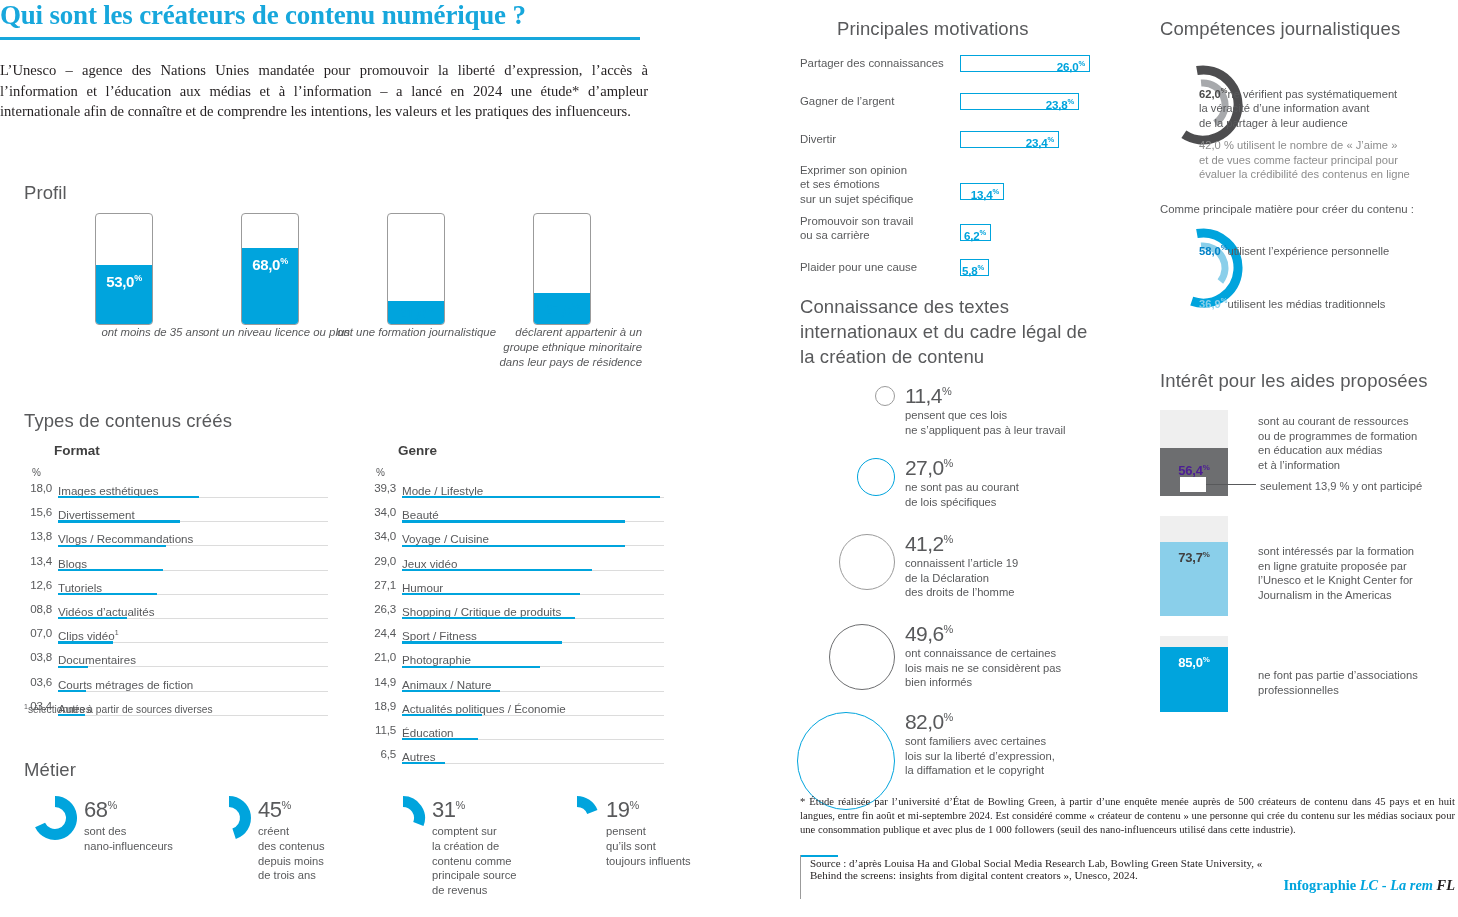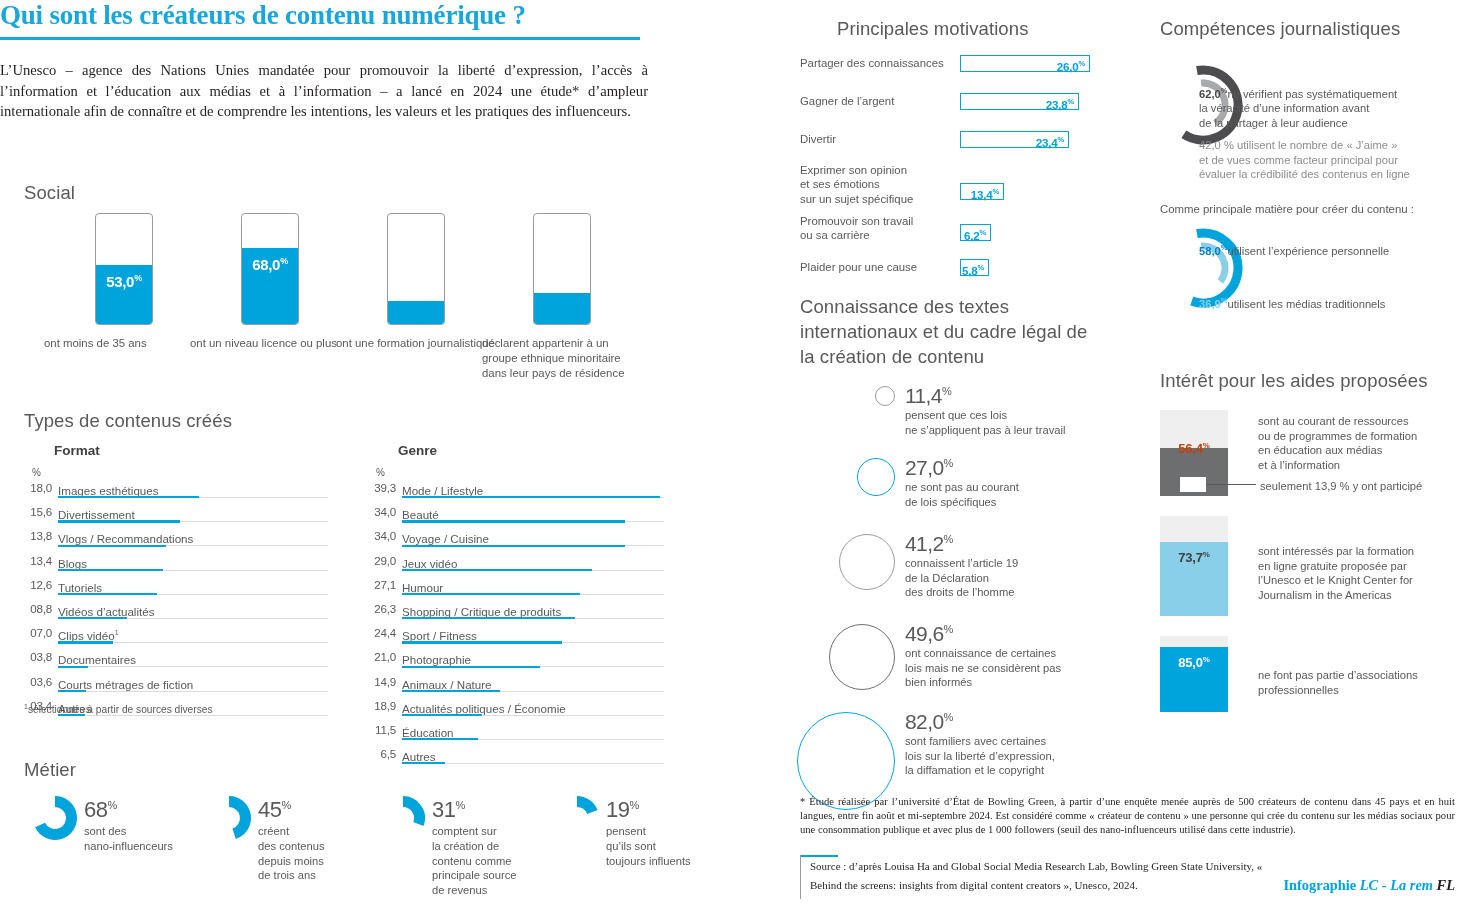--- a/index.html
+++ b/index.html
@@ -50,22 +50,22 @@
   .vbar-fill {
     position:absolute; left:0; right:0; bottom:0; background:#00A4DD;
   }
   .vbar-val {
     position:absolute; left:0; right:0;
     font-weight:bold; font-size:15px; text-align:center;
     letter-spacing:-0.3px;
   }
   .vbar-val sup { font-size:9px; font-weight:bold; vertical-align:super; }
   .profil-cap {
-    margin-top:11px; font-size:11.4px; line-height:15px;
-    color:#58595b; text-align:left;
+    font-size:11.4px; line-height:15px;
+    color:#58595b; text-align:right;font-style:italic;
   }
 
   
   #types-h { left:24px; top:410px; }
   .list-block { position:absolute; top:443px; }
   #format-block { left:24px; width:330px; }
   #genre-block { left:368px; width:320px; }
   .list-title { font-size:13.5px; font-weight:bold; color:#404040; margin-left:30px; }
   .list-pct { font-size:10px; color:#58595b; margin-top:9px; margin-left:8px; }
   .lrow { position:relative; height:24.2px; }
@@ -184,21 +184,21 @@
     position:absolute; left:800px; top:795px; width:655px;
     font-family:"Liberation Serif", serif;
     font-size:10.6px; line-height:14.2px; color:#231f20; text-align:justify;
   }
   #source-wrap { position:absolute; left:800px; top:855px; width:655px; height:46px; }
   #source-rule { position:absolute; left:0; top:0; width:38px; height:2.2px; background:#00A4DD; }
   #source-vrule { position:absolute; left:0; top:0; width:1.4px; height:44px; background:#9b9b9b; }
   #source-txt {
     position:absolute; left:10px; top:2px; width:470px;
     font-family:"Liberation Serif", serif;
-    font-size:11px; line-height:19px; color:#231f20;
+    font-size:11px; line-height:12px; color:#231f20;
   }
   #credit {
     position:absolute; right:0; top:22px;
     font-family:"Liberation Serif", serif; font-size:14.4px;
     font-weight:bold; white-space:nowrap;
   }
   #credit .c1 { color:#00A4DD; }
   #credit .c2 { color:#00A4DD; font-style:italic; }
   #credit .c3 { color:#231f20; font-style:italic; }
 </style>
@@ -206,21 +206,21 @@
 <body>
 
 <div class="page">
 
   <div id="header">
     <div id="title">Qui sont les créateurs de contenu numérique ?</div>
     <div id="title-rule"></div>
     <div id="intro">L’Unesco – agence des Nations Unies mandatée pour promouvoir la liberté d’expression, l’accès à l’information et l’éducation aux médias et à l’information – a lancé en 2024 une étude* d’ampleur internationale afin de connaître et de comprendre les intentions, les valeurs et les pratiques des influenceurs.</div>
   </div>
 
-  <div class="sec-h col" id="profil-h">Social</div>
+  <div class="sec-h col" id="profil-h">Profil</div>
   <div class="profil-row" id="profil-row">
       <div class="profil-item" style="left: 20px;">
         <div class="vbar">
           <div class="vbar-fill" style="height:59.4px"></div>
           <div class="vbar-val" style="top:58.6px;color:#ffffff">53,0<sup>%</sup></div>
         </div>
         <div class="profil-cap">ont moins de 35 ans</div>
       </div>
       <div class="profil-item" style="left: 166px;">
         <div class="vbar">
@@ -440,21 +440,21 @@
       <div class="mrow" style="height: 38px;">
         <div class="mlabel" style="top:1px">Partager des connaissances</div>
         <div class="mbar" style="width:130.0px;top:0px"><span>26,0<sup>%</sup></span></div>
       </div>
       <div class="mrow" style="height: 38px;">
         <div class="mlabel" style="top:1px">Gagner de l’argent</div>
         <div class="mbar" style="width:119.0px;top:0px"><span>23,8<sup>%</sup></span></div>
       </div>
       <div class="mrow" style="height: 38px;">
         <div class="mlabel" style="top:1px">Divertir</div>
-        <div class="mbar" style="width:109px;top:0px"><span>23,4<sup>%</sup></span></div>
+        <div class="mbar" style="width:99px;top:0px"><span>23,4<sup>%</sup></span></div>
       </div>
       <div class="mrow" style="height: 48px;">
         <div class="mlabel" style="top:-6px">Exprimer son opinion<br>et ses émotions<br>sur un sujet spécifique</div>
         <div class="mbar" style="width:44px;top:14px"><span>13,4<sup>%</sup></span></div>
       </div>
       <div class="mrow" style="height: 42px;">
         <div class="mlabel" style="top:-3px">Promouvoir son travail<br>ou sa carrière</div>
         <div class="mbar" style="width:31.0px;top:7px"><span>6,2<sup>%</sup></span></div>
       </div>
       <div class="mrow" style="height: 34px;">
@@ -515,21 +515,21 @@
         <path d="M 41.08 21.08 A 22 22 0 0 1 60.37 56.50" fill="none" stroke="#8ACFEA" stroke-width="7"></path>
       </svg></div>
   <div id="comp-t3"><b>58,0<sup>%</sup></b>utilisent l’expérience personnelle</div>
   <div id="comp-t4"><b>36,9<sup>%</sup></b>utilisent les médias traditionnels</div>
 
   <div class="sec-h col" id="aides-h">Intérêt pour les aides proposées</div>
   <div id="aides-list">
       <div class="arow" style="height: 106px;">
         <div class="abar" style="height:86px">
           <div class="abar-fill" style="height:48.5px;background:#6D6E70"></div>
-          <div class="abar-val" style="top:31px;color:#c2410c">56,4<sup>%</sup></div>
+          <div class="abar-val" style="top:53px;color:#4c1d95">56,4<sup>%</sup></div>
           <div id="notch"></div>
         </div>
         <div id="notch-line" style="bottom:31px"></div>
         <div id="notch-txt" style="bottom:24px">seulement 13,9 % y ont participé</div>
         <div class="atxt" style="top:4px">sont au courant de ressources<br>ou de programmes de formation<br>en éducation aux médias<br>et à l’information</div>
       </div>
       <div class="arow" style="height: 120px;">
         <div class="abar" style="height:100px">
           <div class="abar-fill" style="height:73.7px;background:#8ACFEA"></div>
           <div class="abar-val" style="top:34.3px;color:#404040">73,7<sup>%</sup></div>

